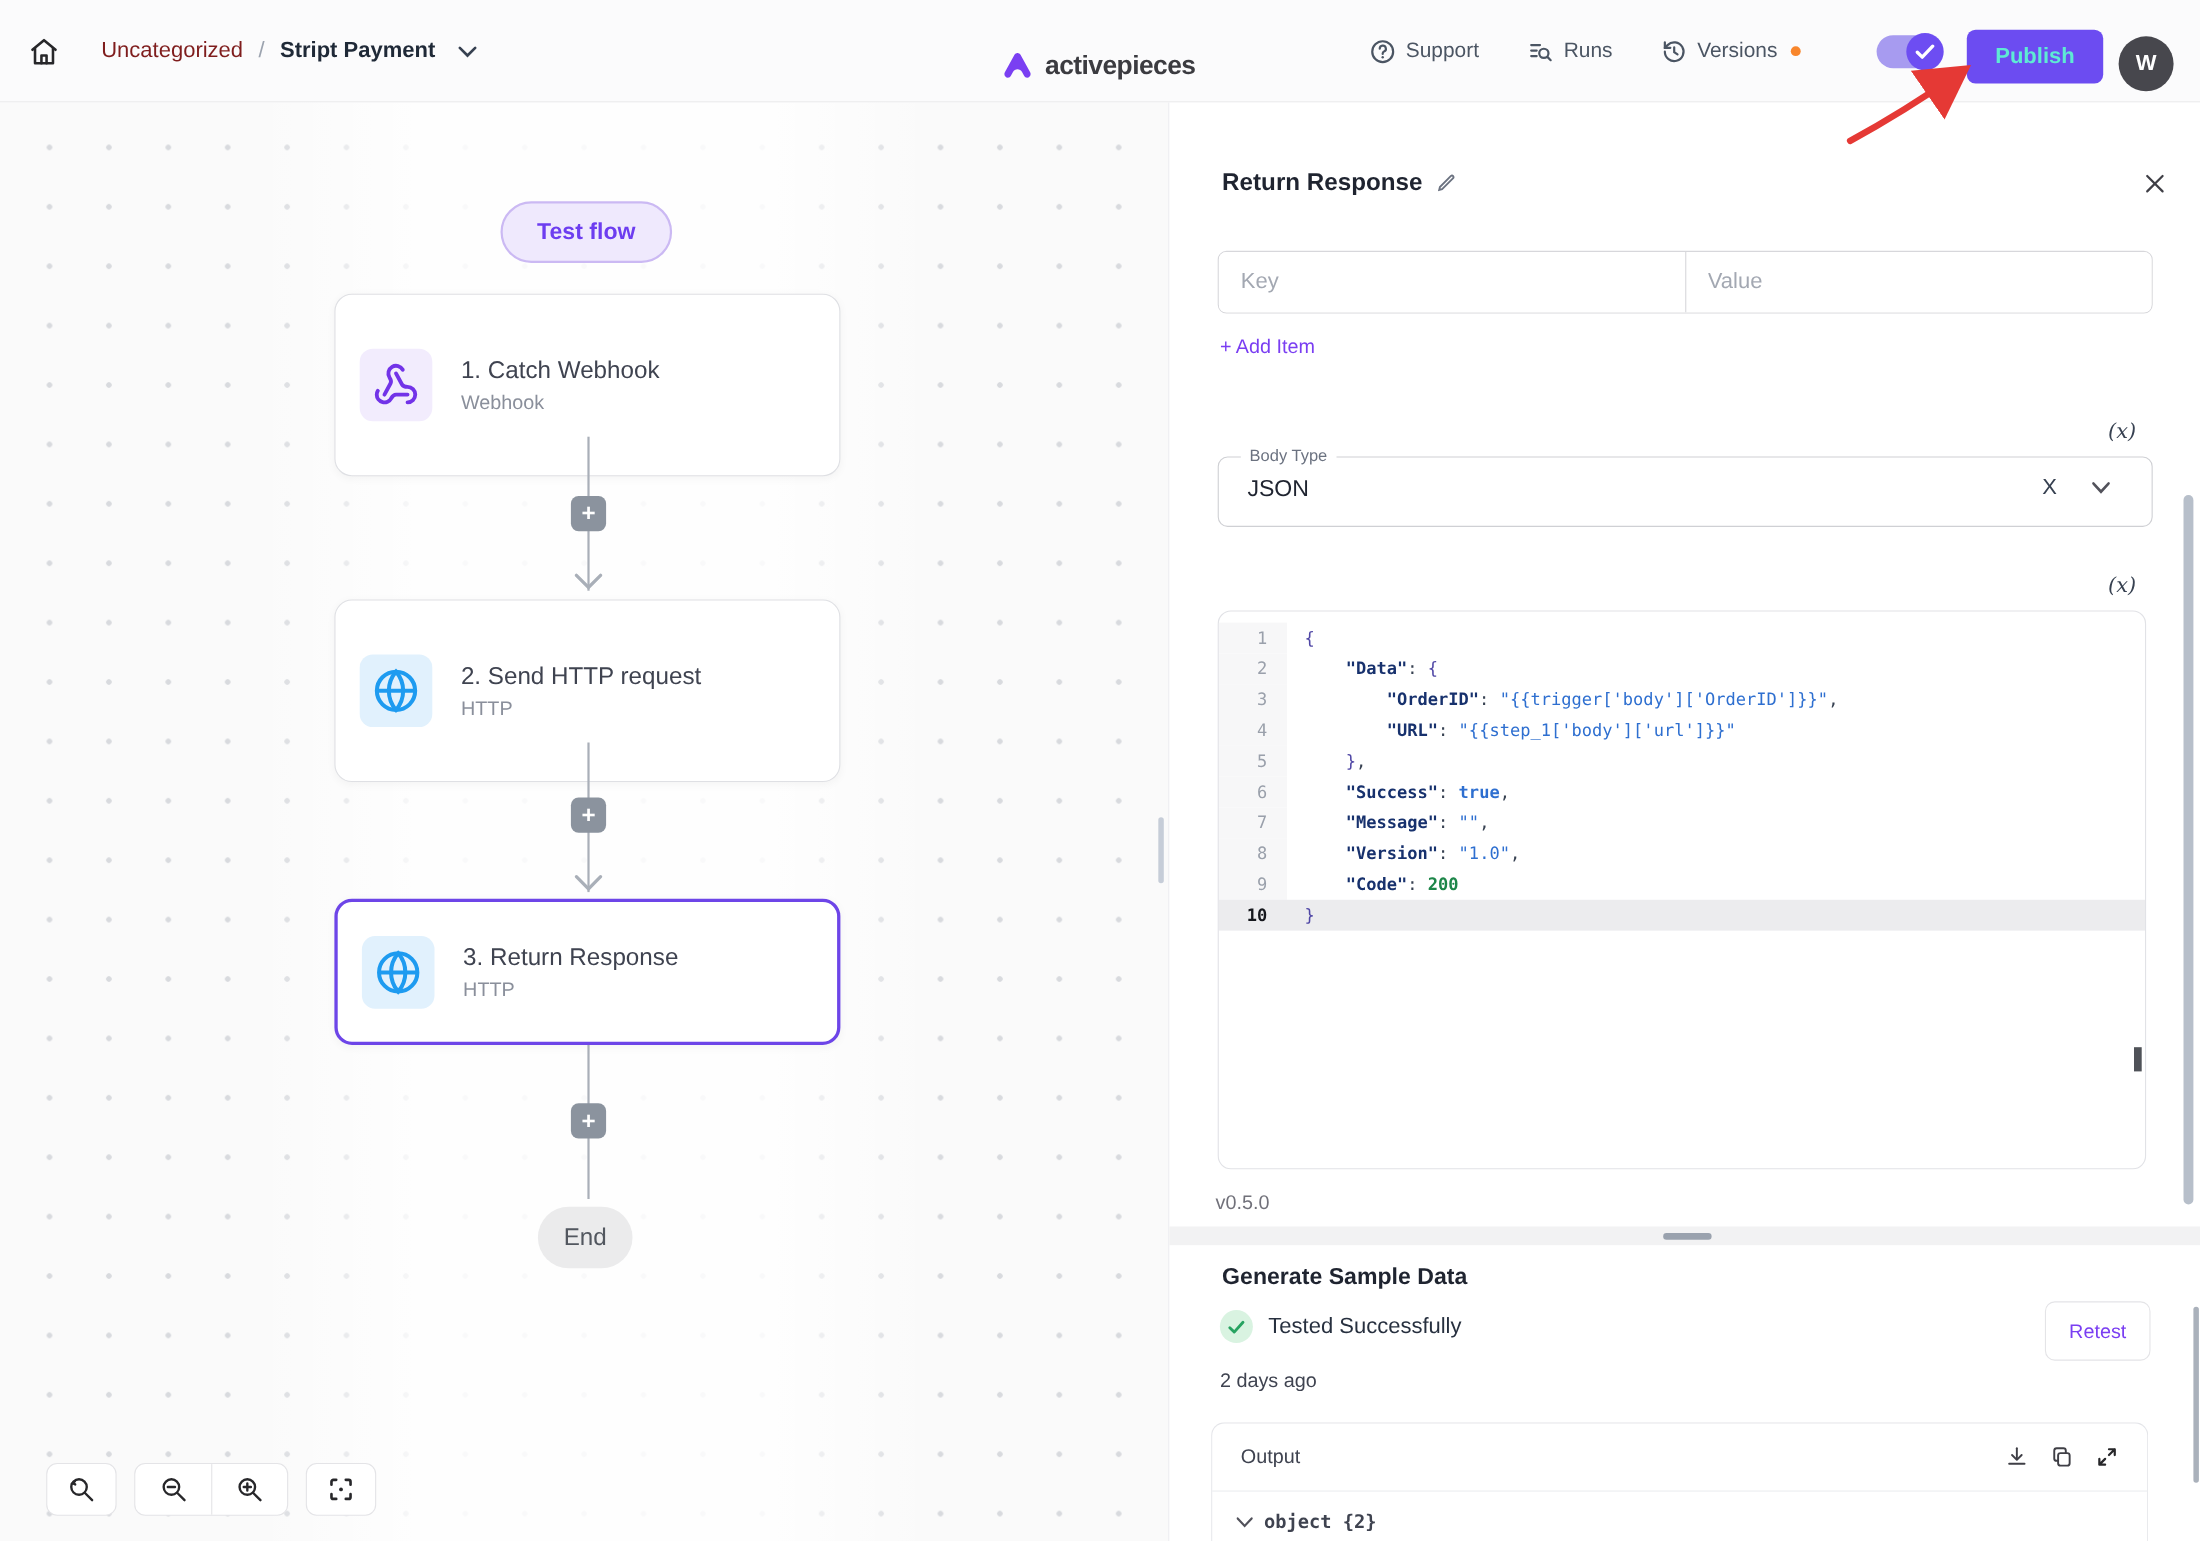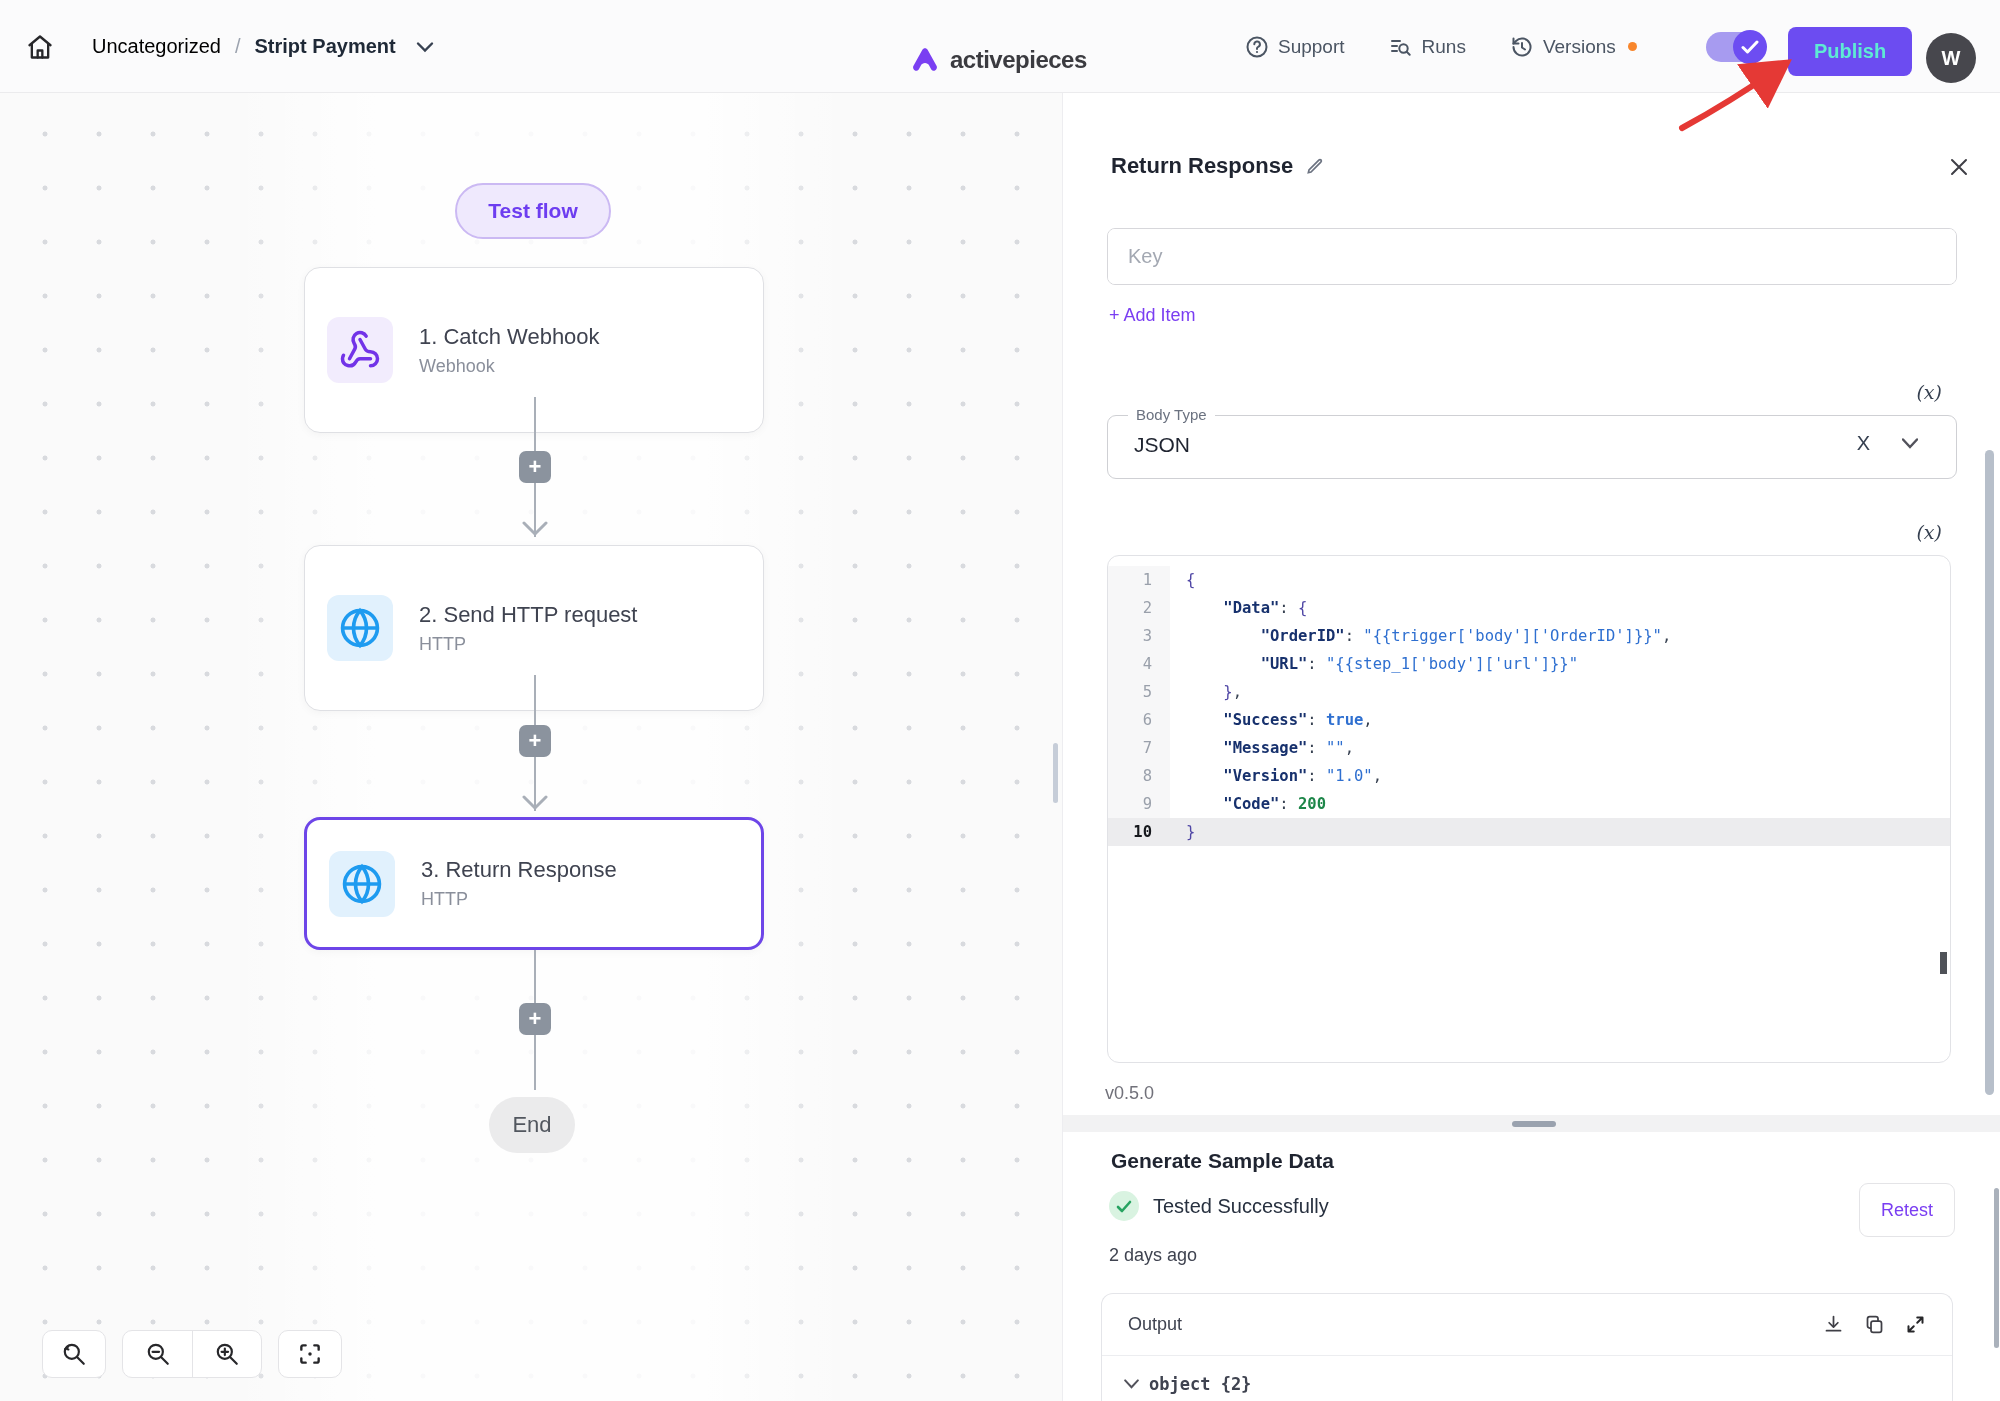--- a/index.html
+++ b/index.html
@@ -4,21 +4,21 @@
 <style>
   * { margin:0; padding:0; box-sizing:border-box; }
   html,body { width:2000px; height:1401px; overflow:hidden; background:#fff;
     font-family:"Liberation Sans", sans-serif; color:#27272a; }
   .page { position:relative; width:2000px; height:1401px; }
 
   
   .topbar { position:absolute; left:0; top:0; width:2000px; height:93px; background:#fbfbfc;
     border-bottom:1px solid #ebebed; z-index:30; }
   .tb-left { position:absolute; left:26px; top:0; height:93px; display:flex; align-items:center; gap:14px; }
-  .crumb-cat { color:#000000; font-size:20px; margin-left:24px; cursor:pointer; }
+  .crumb-cat { color:#7f1d1d; font-size:20px; margin-left:24px; cursor:pointer; }
   .crumb-sep { color:#9ca3af; font-size:20px; }
   .crumb-flow { color:#1f2937; font-size:20px; font-weight:700; }
   .crumb-caret { color:#374151; margin-left:6px; }
   .tb-logo { position:absolute; left:910px; top:0; height:119px; display:flex; align-items:center; gap:10px; }
   .logo-text { font-size:24px; font-weight:700; color:#3b3b40; letter-spacing:-0.5px; }
   .tb-nav { position:absolute; left:1245px; top:0; height:93px; display:flex; align-items:center; gap:44px; }
   .nav-item { display:flex; align-items:center; gap:9px; color:#4b5563; font-size:19px; cursor:pointer; }
   .orange-dot { width:9px; height:9px; border-radius:50%; background:#f8862c; margin-left:-32px; }
   .toggle { position:absolute; left:1706px; top:32px; width:60px; height:30px; border-radius:15px;
     background:#a79bf0; cursor:pointer; }
@@ -350,20 +350,21 @@
       </span>
     </div>
     <span class="close-x">
       <svg width="20" height="20" viewBox="0 0 20 20" stroke="#3f3f46" stroke-width="2" stroke-linecap="round">
           <path d="M3 3l14 14M17 3 3 17"></path>
         </svg>
     </span>
 
     <div class="kv-row">
       <input class="kv-cell" placeholder="Key" style="">
+      <input class="kv-cell" placeholder="Value" style="">
     </div>
 
     <span class="add-item">+ Add Item</span>
 
     <span class="var-icon" style="top:288px;">(x)</span>
 
     <div class="bodytype">
       <span class="bodytype-legend">Body Type</span>
       <span class="bodytype-value">JSON</span>
       <span class="bodytype-clear">X</span>

